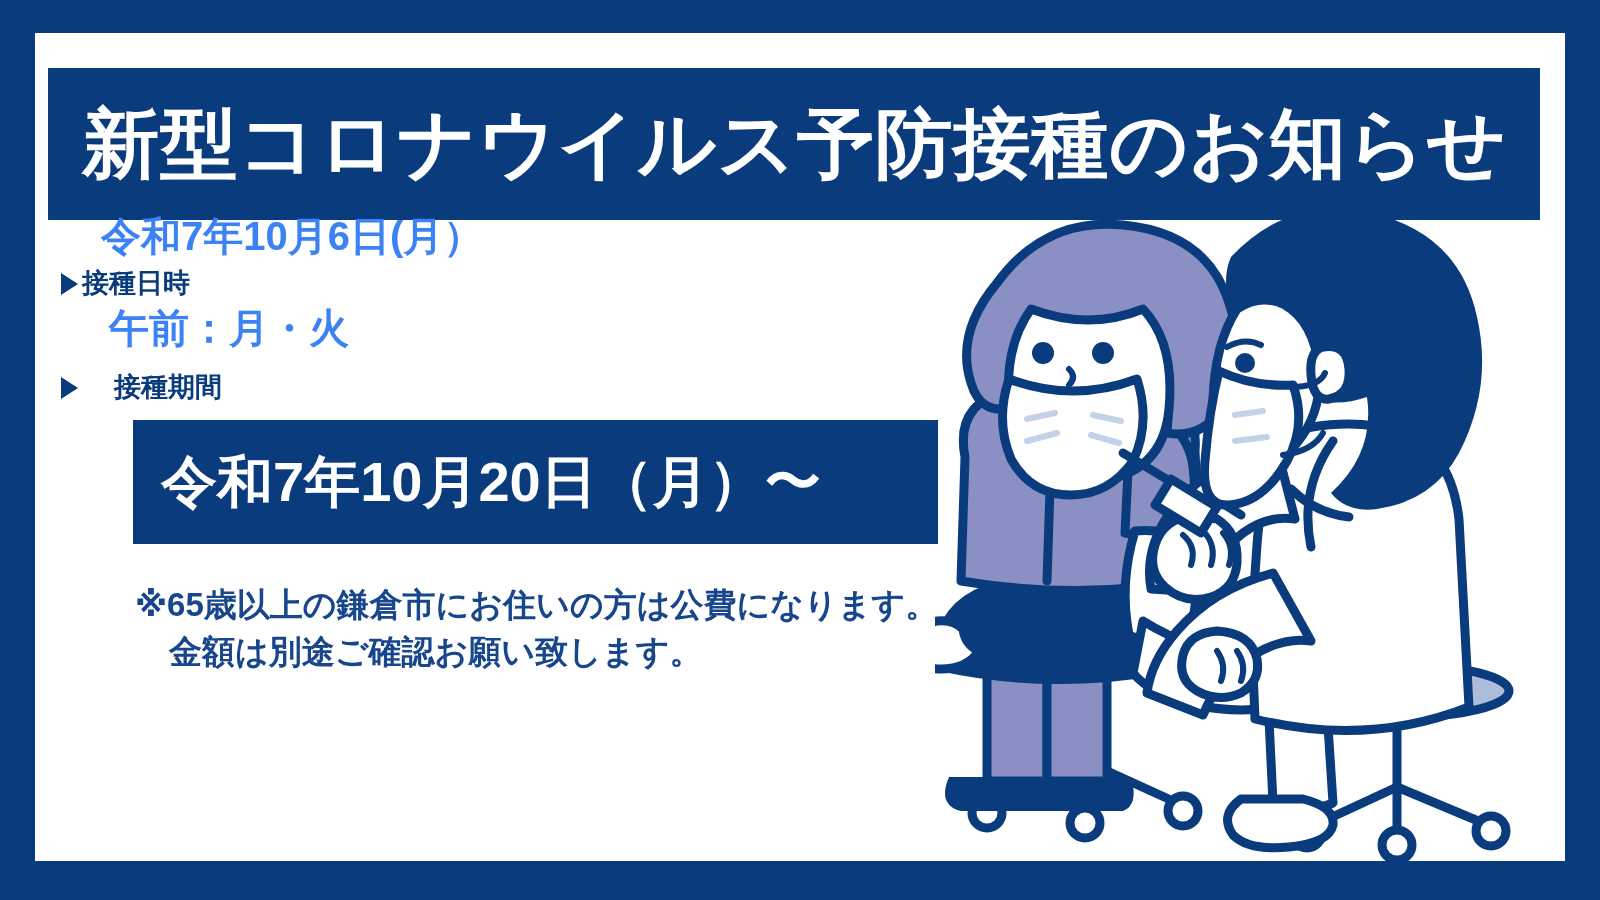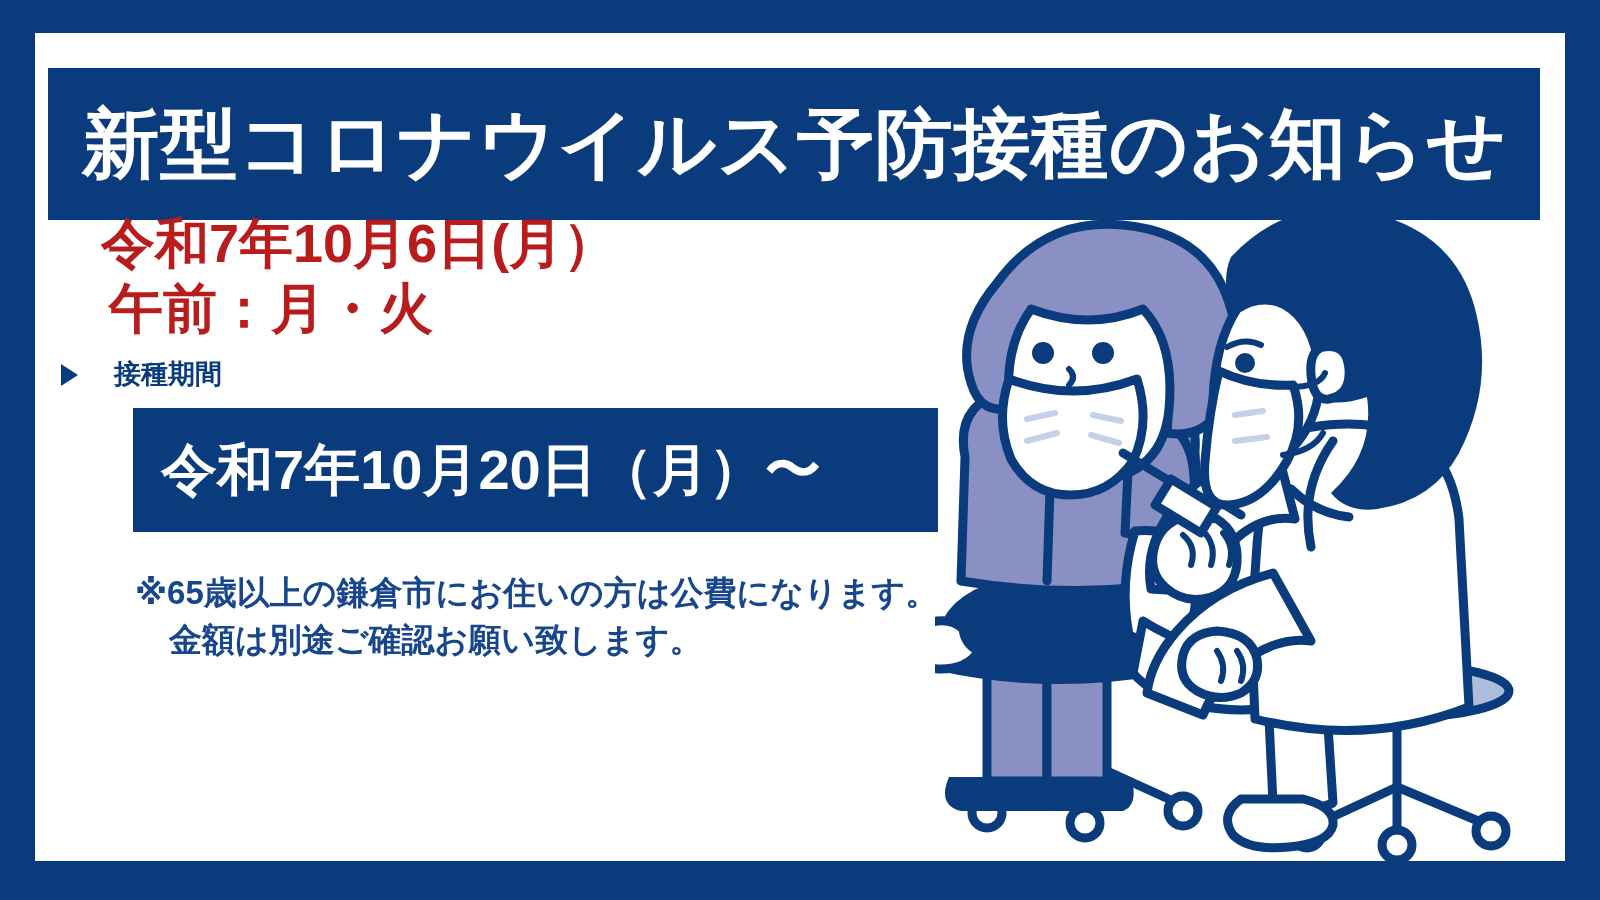--- a/index.html
+++ b/index.html
@@ -71,22 +71,22 @@
   .tri {
     display: inline-block;
     width: 0;
     height: 0;
     border-left: 17px solid #0a3c7d;
     border-top: 11px solid transparent;
     border-bottom: 11px solid transparent;
     margin-right: 4px;
   }
   .big-value {
-    color: #b91c1c;
-    font-size: 54px;
+    color: #3b82f6;
+    font-size: 40px;
     font-weight: 700;
     line-height: 1.05;
     white-space: nowrap;
     padding-left: 40px;
   }
   .value-1 { margin-top: 6px; }
   .label-2 { margin-top: 12px; }
   .value-2 { margin-top: 8px; padding-left: 48px; }
   .label-3 { margin-top: 24px; gap: 32px; }
 
@@ -139,20 +139,24 @@
   <div class="sheet">
 
     <div class="banner">
       <div class="banner-title">新型コロナウイルス予防接種のお知らせ</div>
     </div>
 
     <div class="info-col">
 
       <div class="big-value value-1">令和7年10月6日(月）</div>
 
+      <div class="label-row label-2">
+        <span class="tri"></span>
+        <span>接種日時</span>
+      </div>
       <div class="big-value value-2">午前：月・火</div>
 
       <div class="label-row label-3">
         <span class="tri"></span>
         <span>接種期間</span>
       </div>
 
       <div class="highlight-box">
         <div class="highlight-text">令和7年10月20日（月）〜</div>
       </div>

